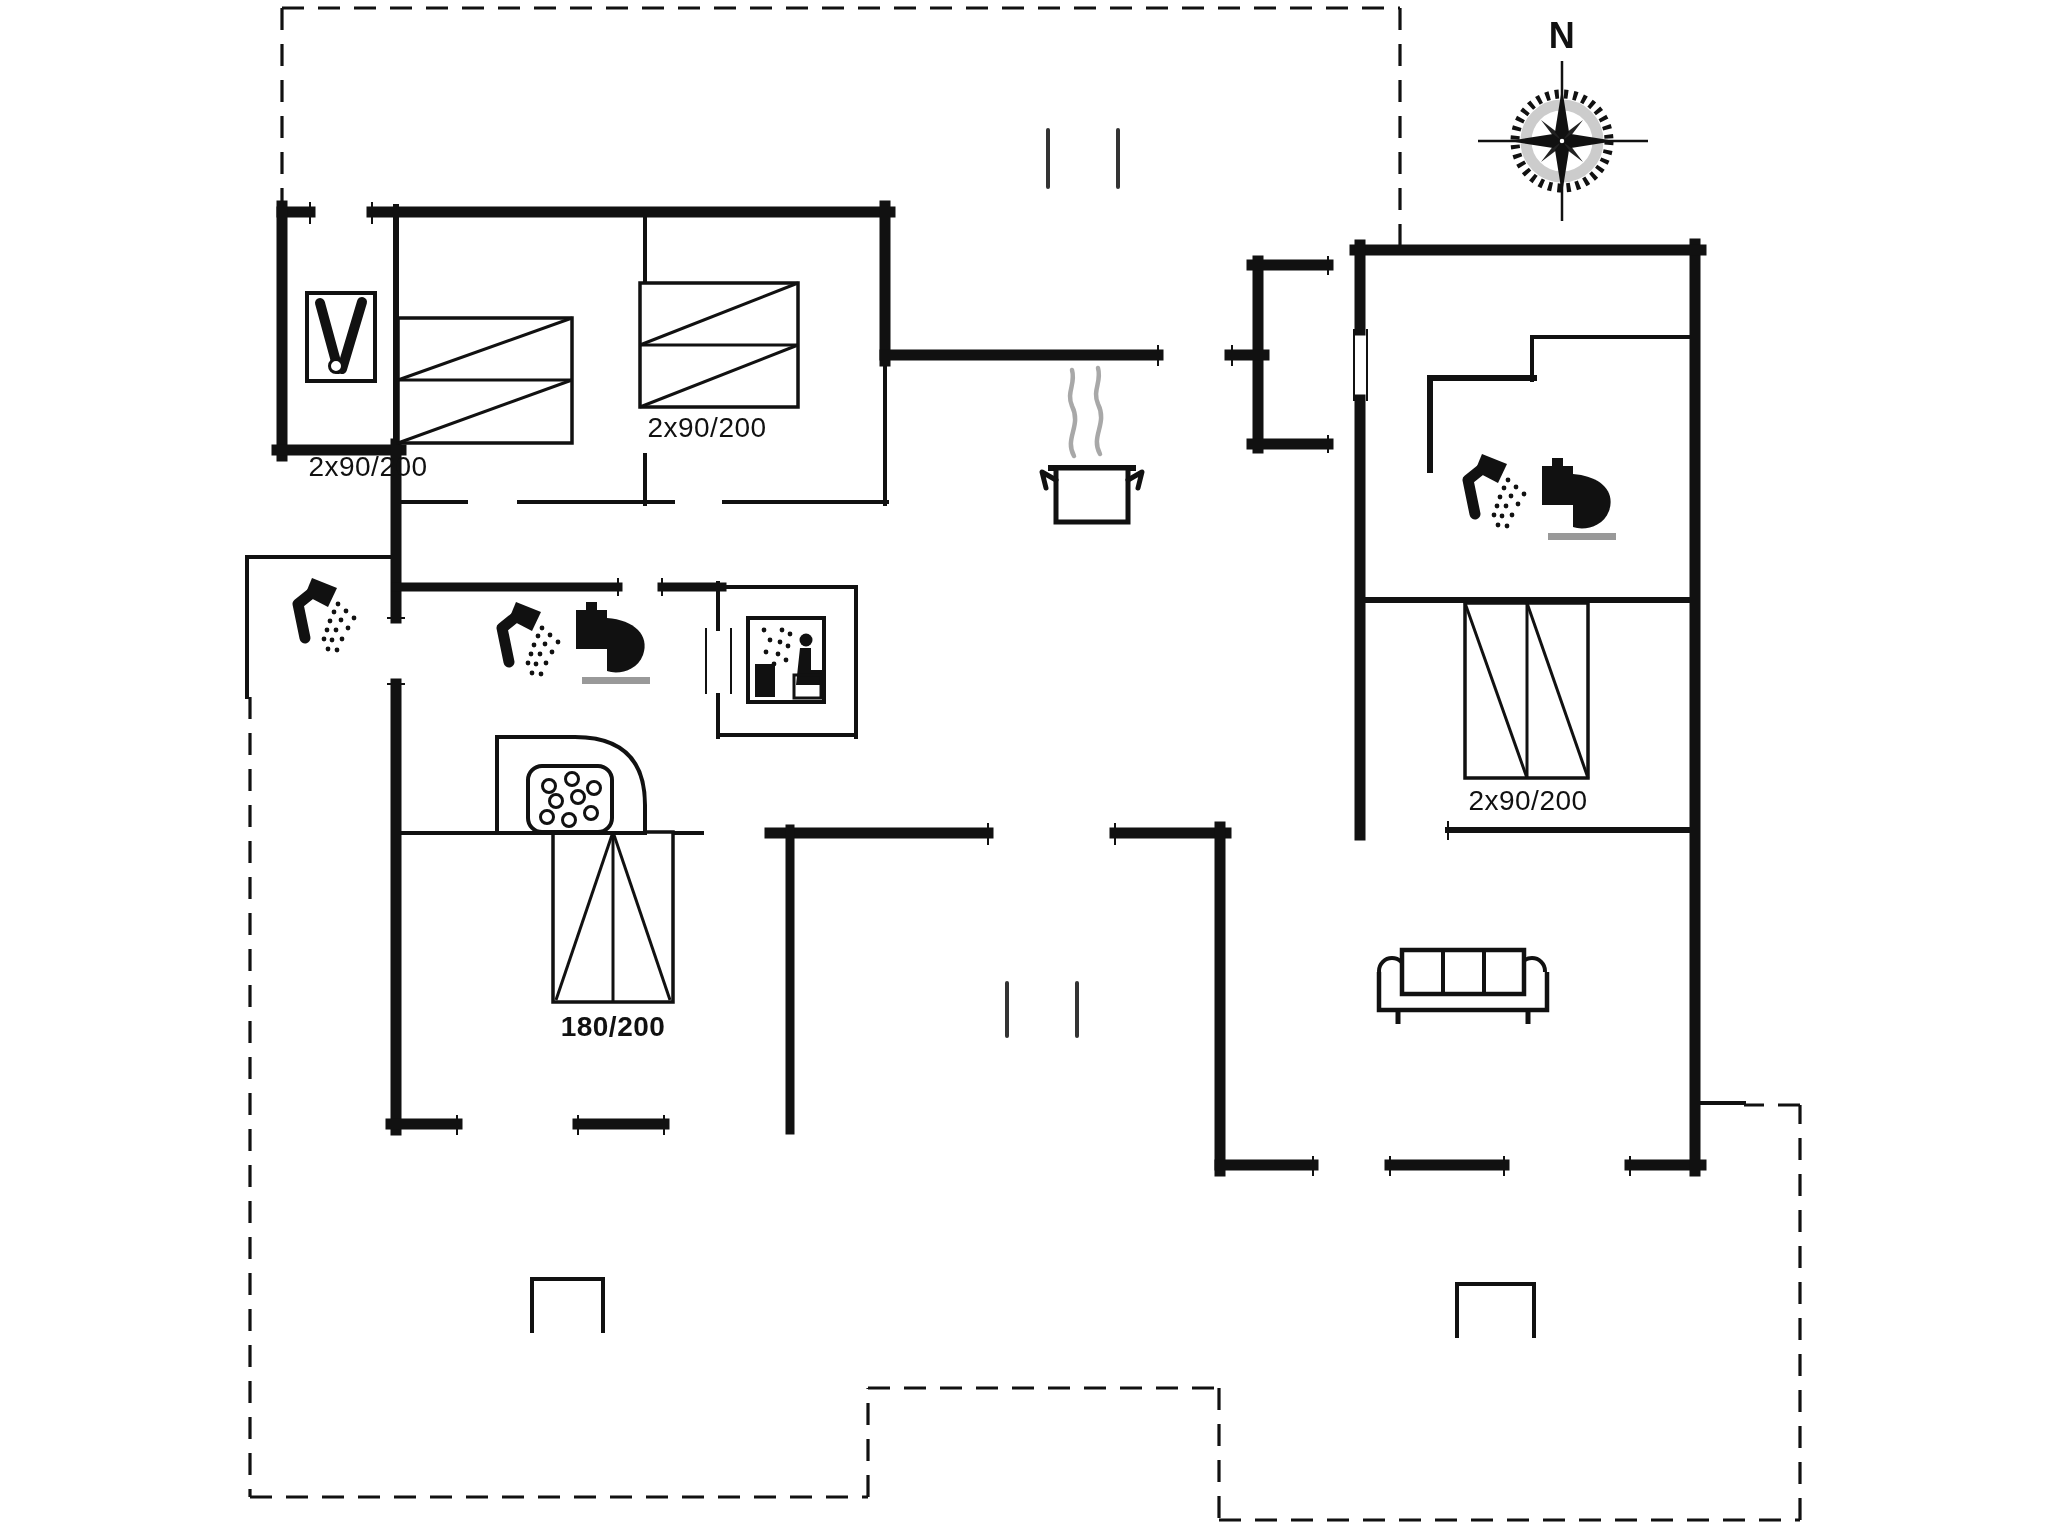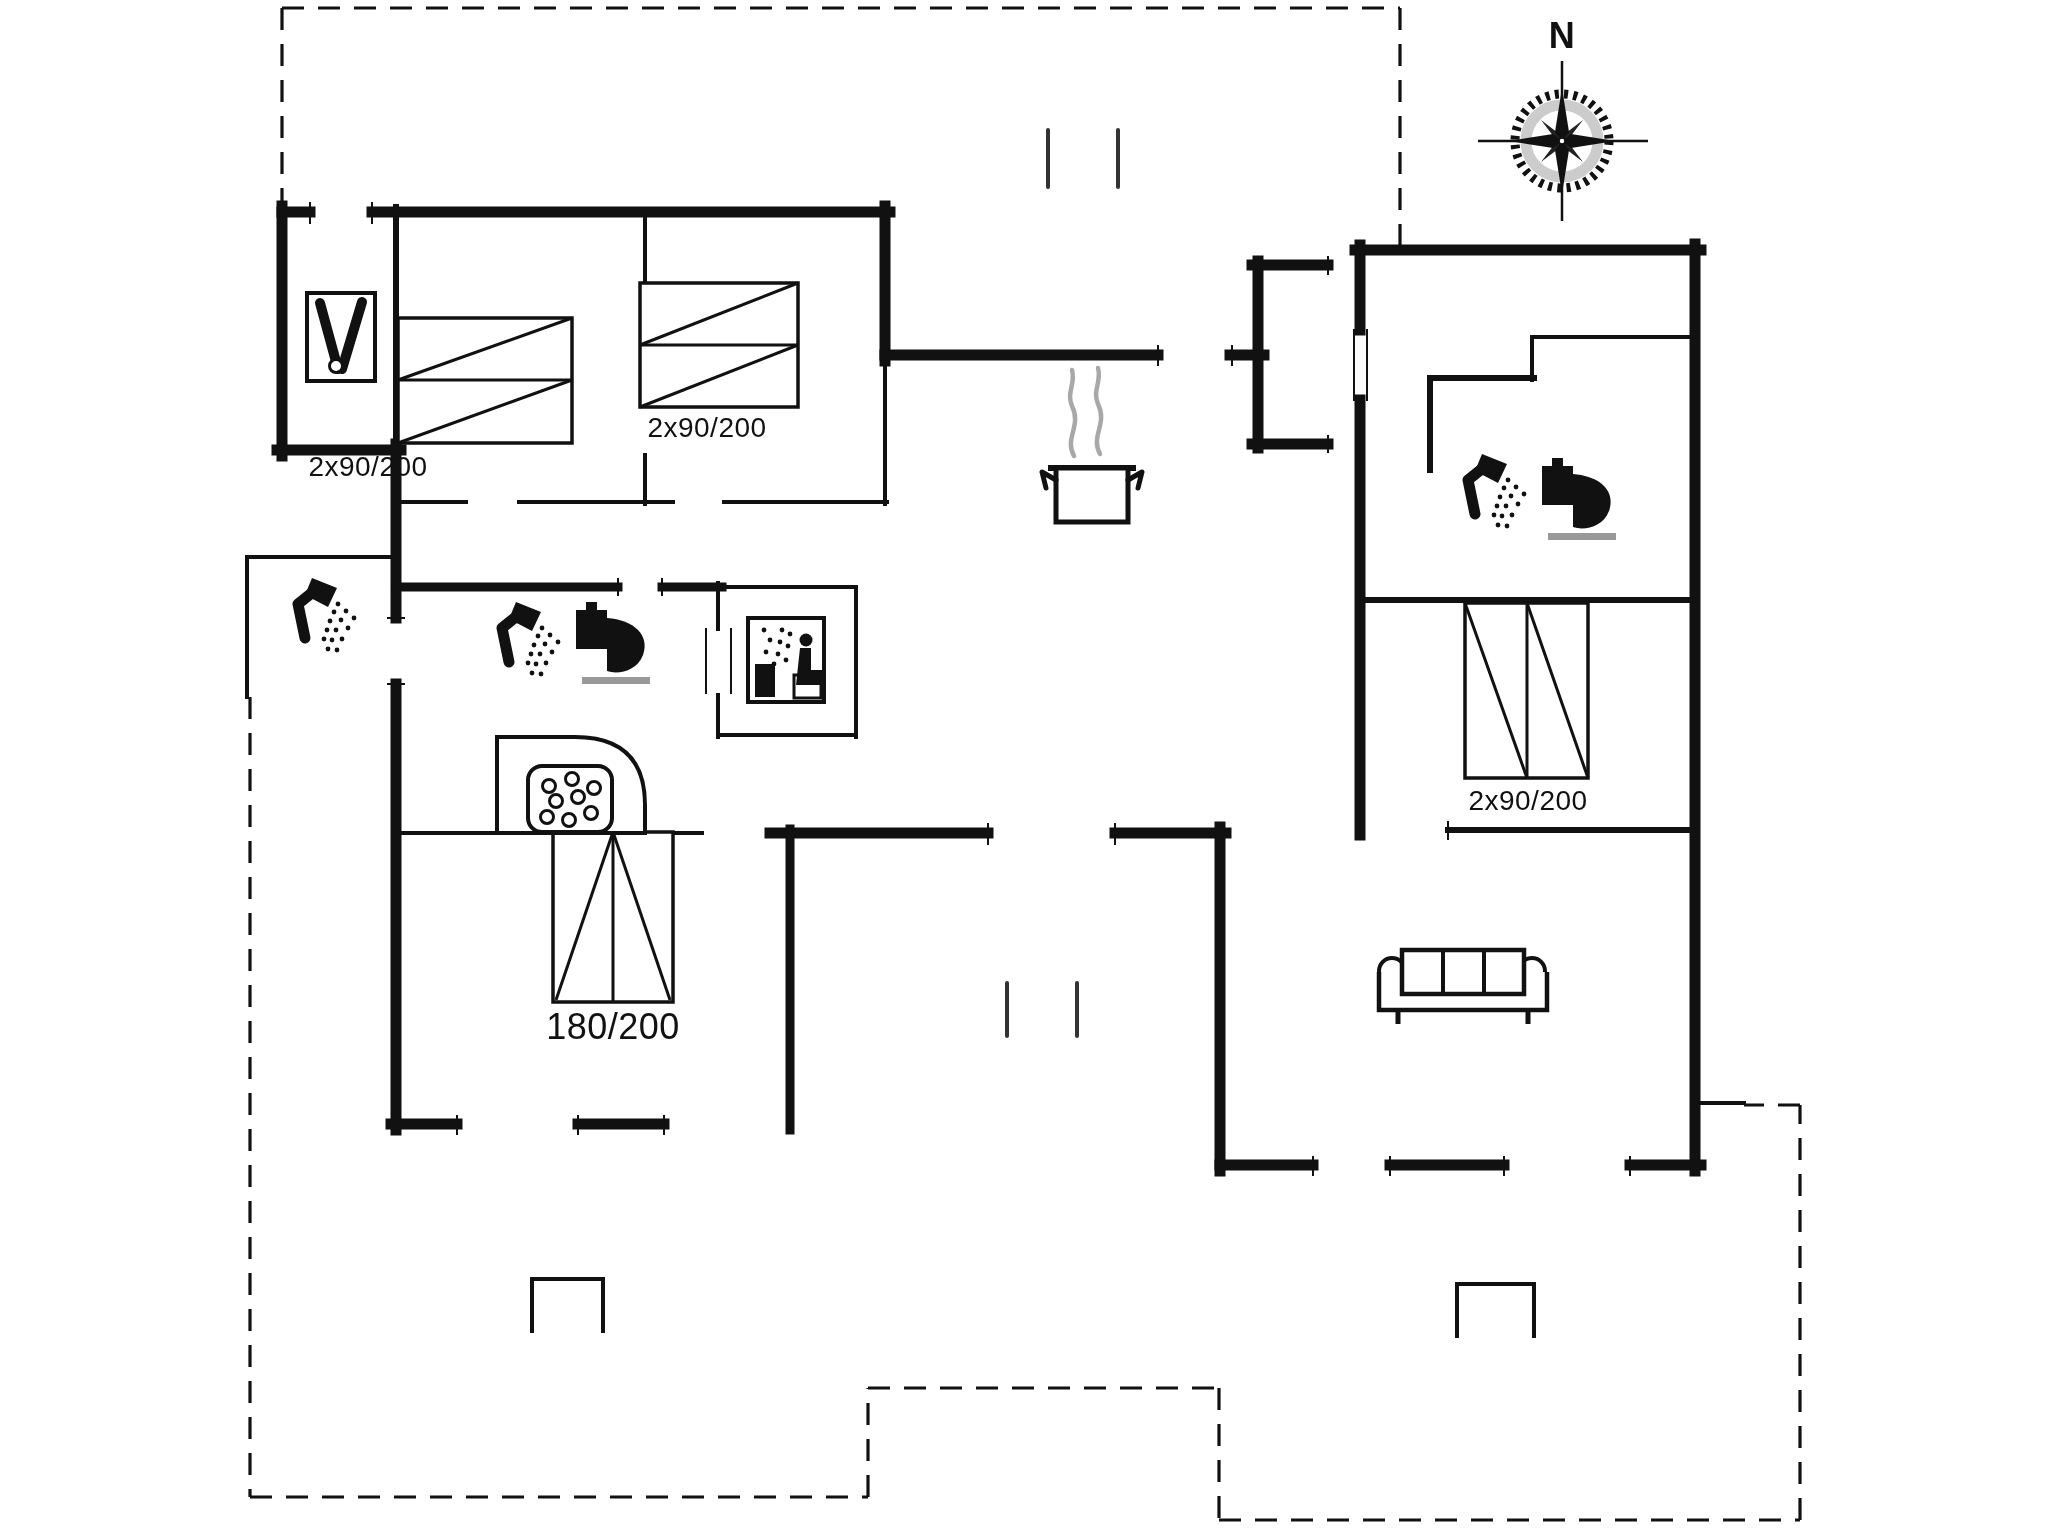--- a/index.html
+++ b/index.html
@@ -223,15 +223,15 @@
         <use x="1040" y="360" href="#pot-icon"></use>
         <use x="1458" y="456" href="#shower-icon"></use>
         <use x="1536" y="458" href="#toilet-icon"></use>
         <use x="1377" y="948" href="#sofa-icon"></use>
         <use x="1562" y="141" href="#compass-rose-icon"></use>
       </g>
   </svg>
 <div class="lbl" style="left: 368px; top: 467px; font-size: 28px;">2x90/200</div>
     <div class="lbl" style="left: 707px; top: 428px; font-size: 28px;">2x90/200</div>
     <div class="lbl" style="left: 1528px; top: 801px; font-size: 28px;">2x90/200</div>
-    <div class="lbl" style="left: 613px; top: 1027px; font-size: 36px;">180/200</div>
+    <div class="lbl" style="left: 613px; top: 1027px; font-size: 28px; font-weight: bold;">180/200</div>
     <div class="lbl" style="left: 1562px; top: 36px; font-size: 36px; font-weight: 600;">N</div>
   </div>
 
 </body></html>

